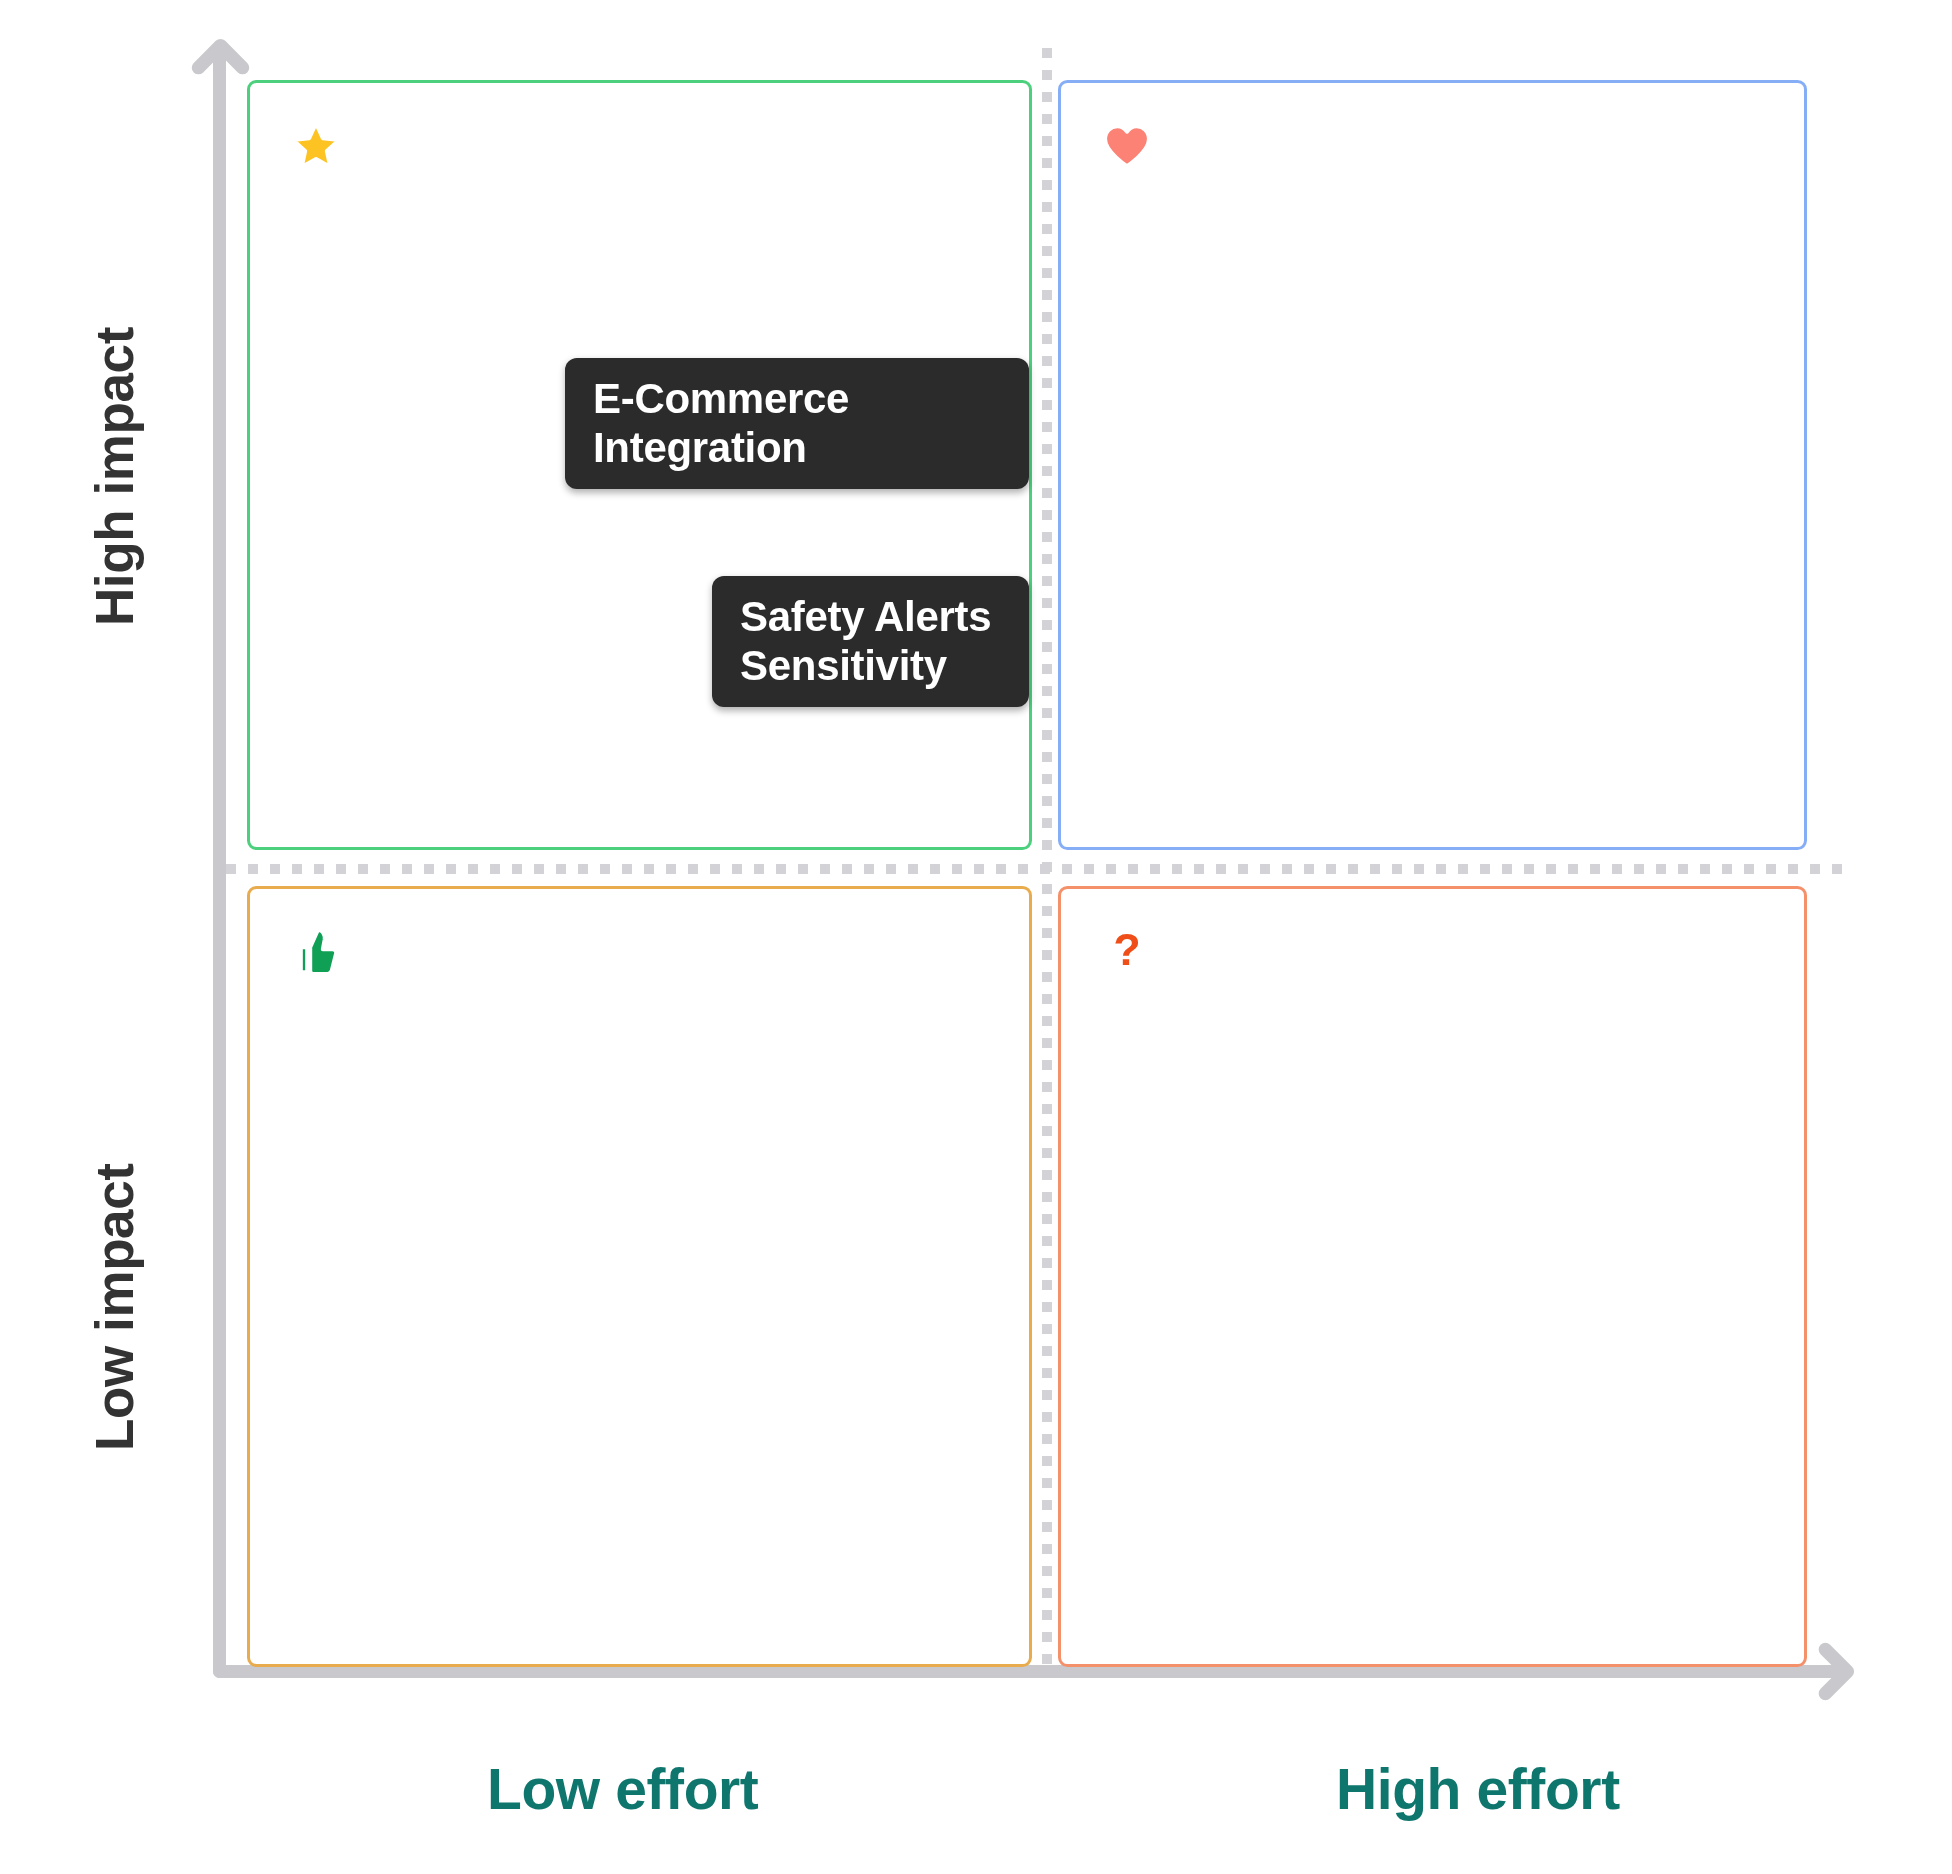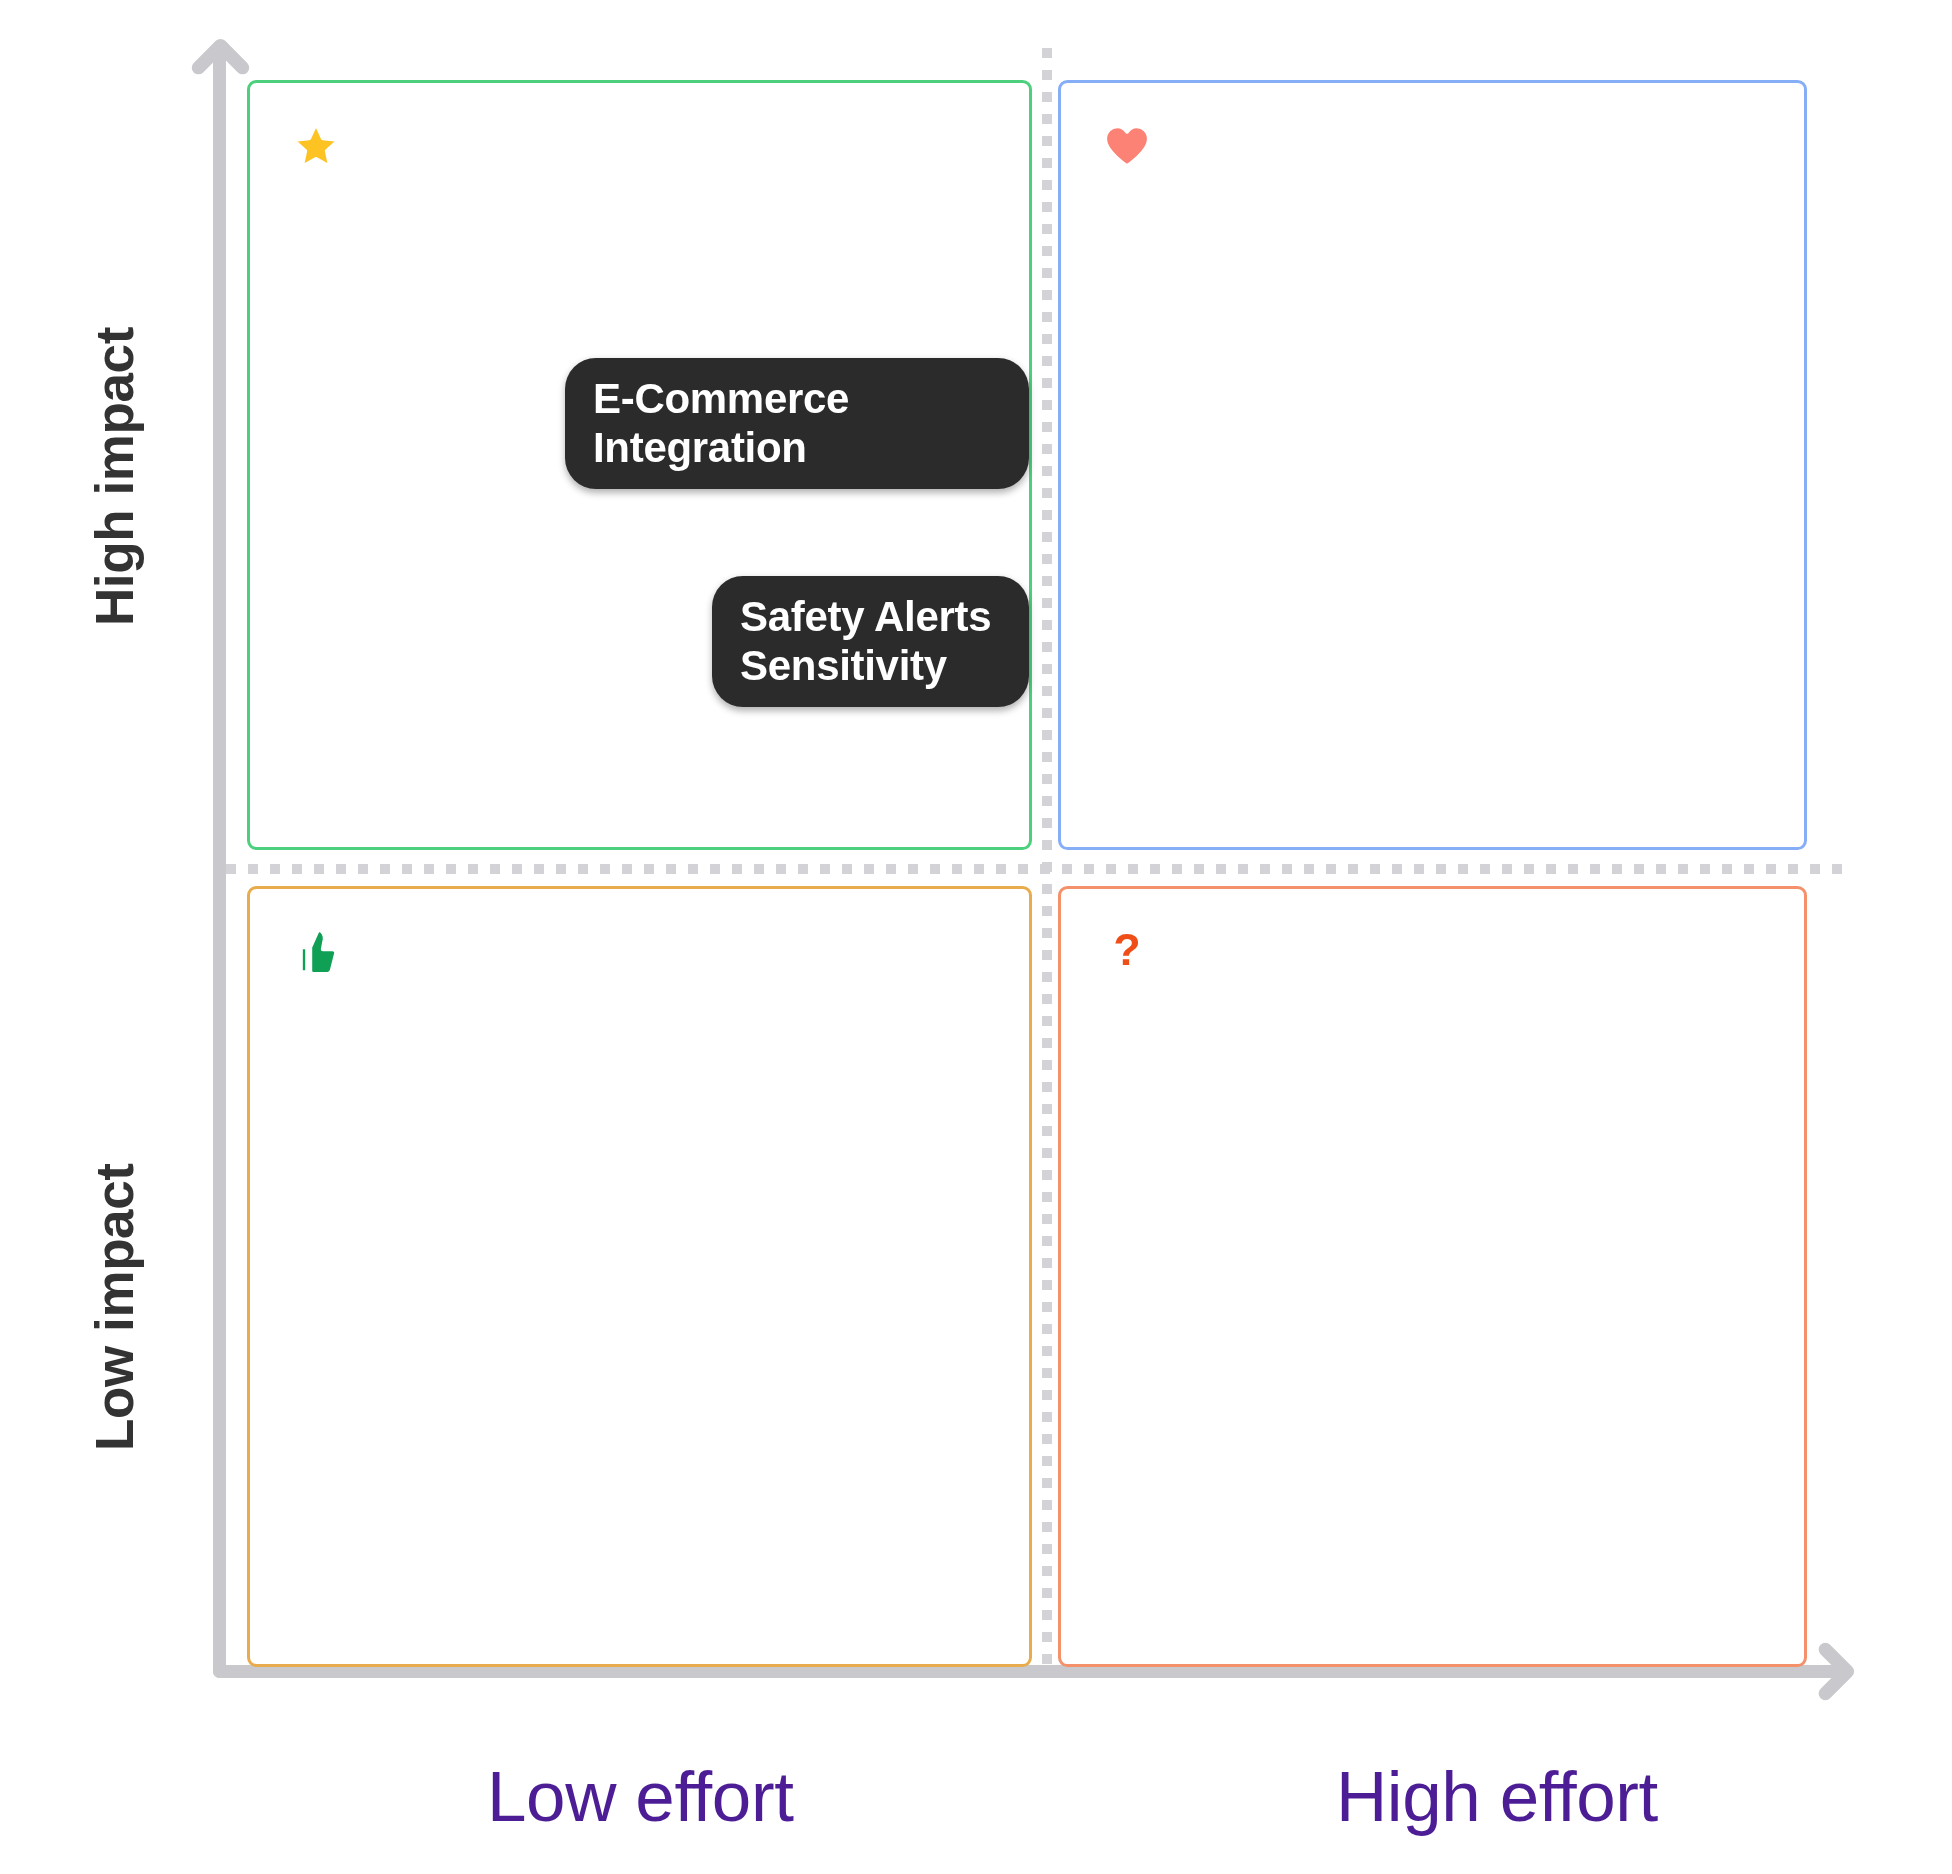--- a/index.html
+++ b/index.html
@@ -105,21 +105,21 @@
     font-size: 48px;
     line-height: 1;
   }
   .quadrant-icon svg { display: block; }
 
   
   .card {
     position: absolute;
     background: #2b2b2b;
     color: #ffffff;
-    border-radius: 31px;
+    border-radius: 12px;
     padding: 17px 28px;
     font-size: 42px;
     font-weight: bold;
     letter-spacing: -0.3px;
     line-height: 1.16;
     box-shadow: 0 3.9px 7px rgba(0,0,0,0.30);
     white-space: pre-line;
     box-sizing: border-box;
   }
 
@@ -136,23 +136,23 @@
     letter-spacing: -0.4px;
     transform-origin: left top;
     transform: rotate(-90deg);
     white-space: nowrap;
   }
   #label-high-impact { left: 84px; top: 626px; }
   #label-low-impact  { left: 84px; top: 1451px; }
 
   .axis-label-x {
     position: absolute;
-    font-size: 71px;
-    font-weight: normal;
-    color: #4c1d95;
+    font-size: 57px;
+    font-weight: bold;
+    color: #0f766e;
     letter-spacing: -0.4px;
     white-space: nowrap;
   }
   #label-low-effort  { left: 487px;  top: 1756px; }
   #label-high-effort { left: 1292px; top: 1756px; margin-left: 44px; }
 </style>
 </head>
 <body>
 
 <div id="axis-vertical-line"></div>

